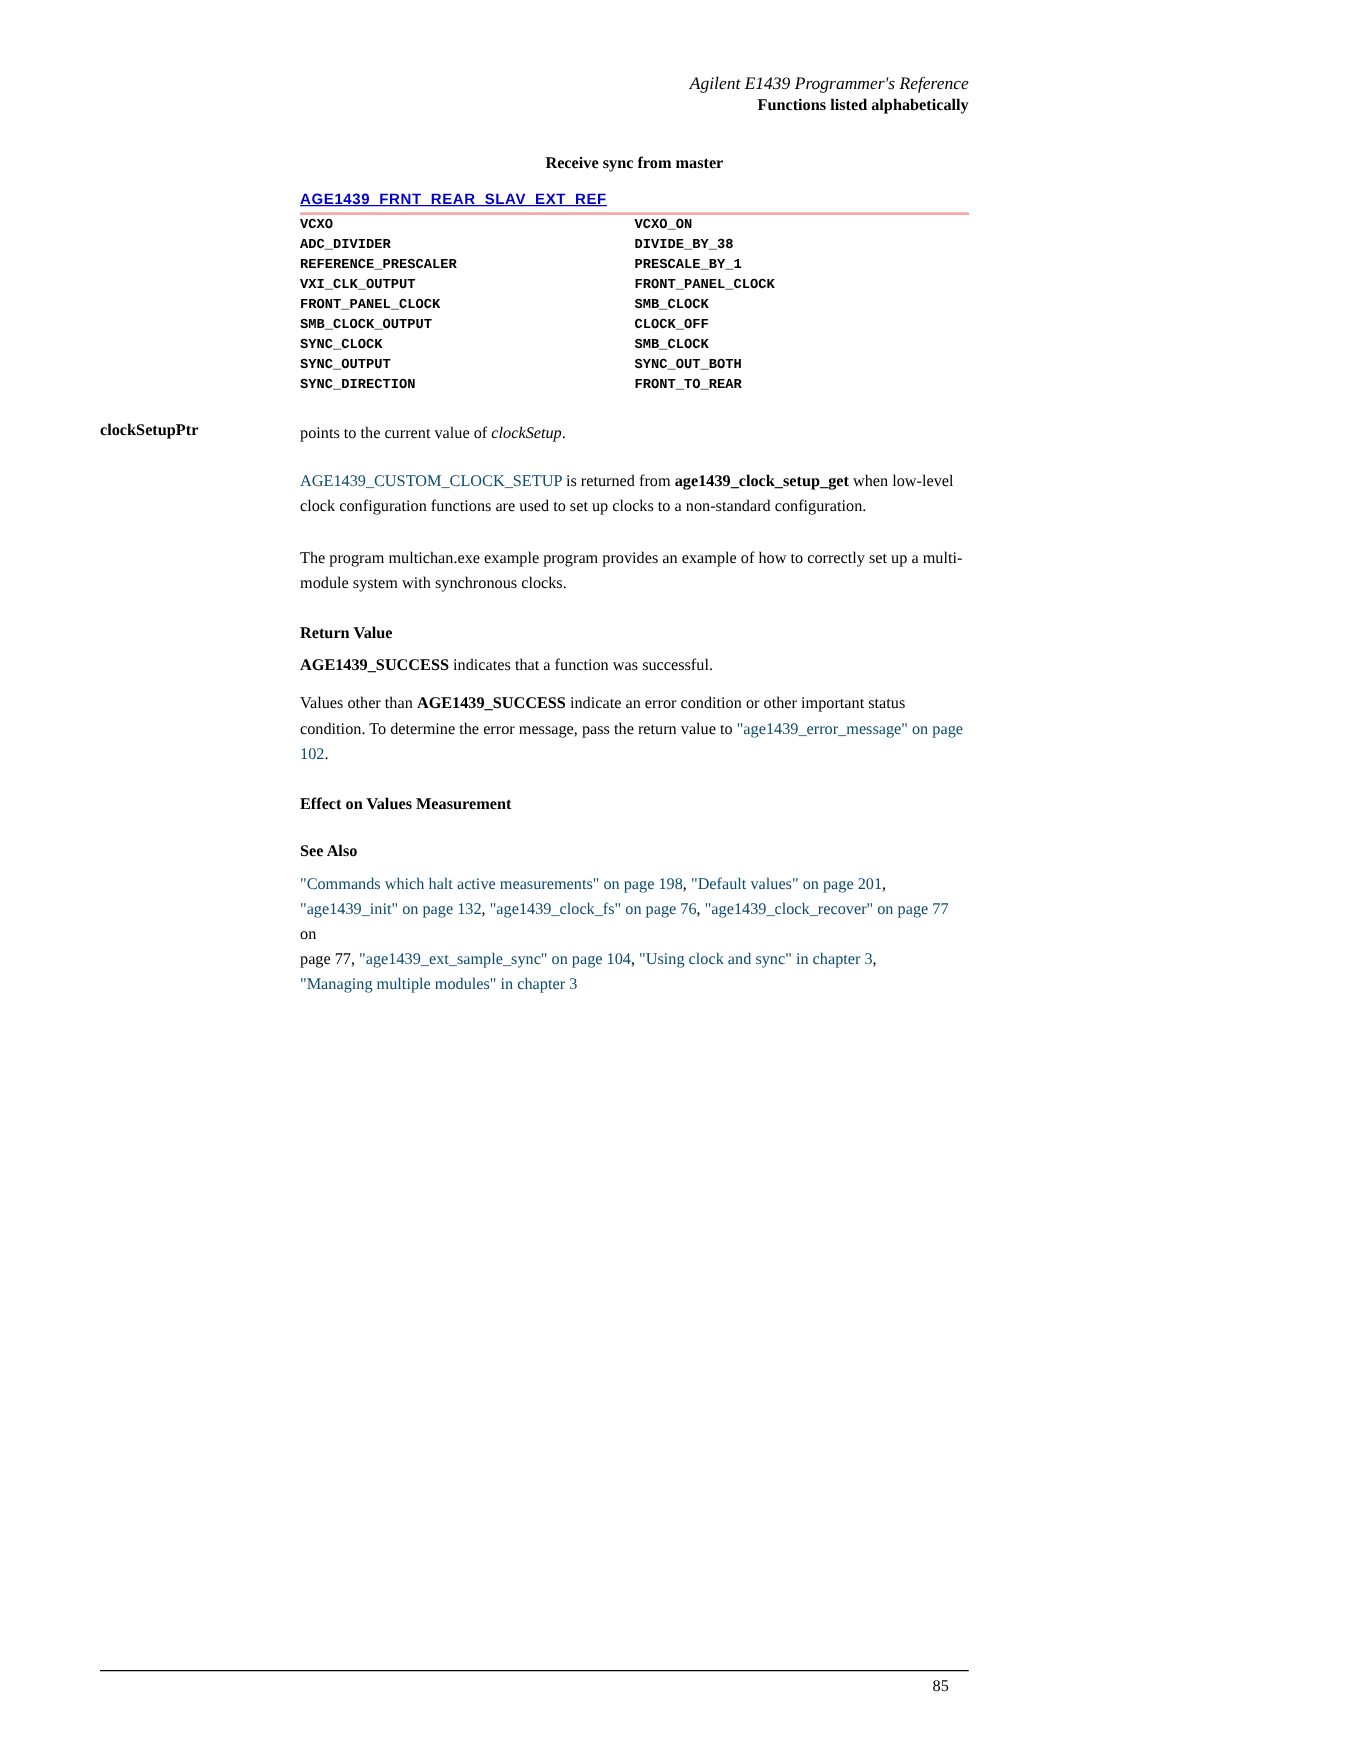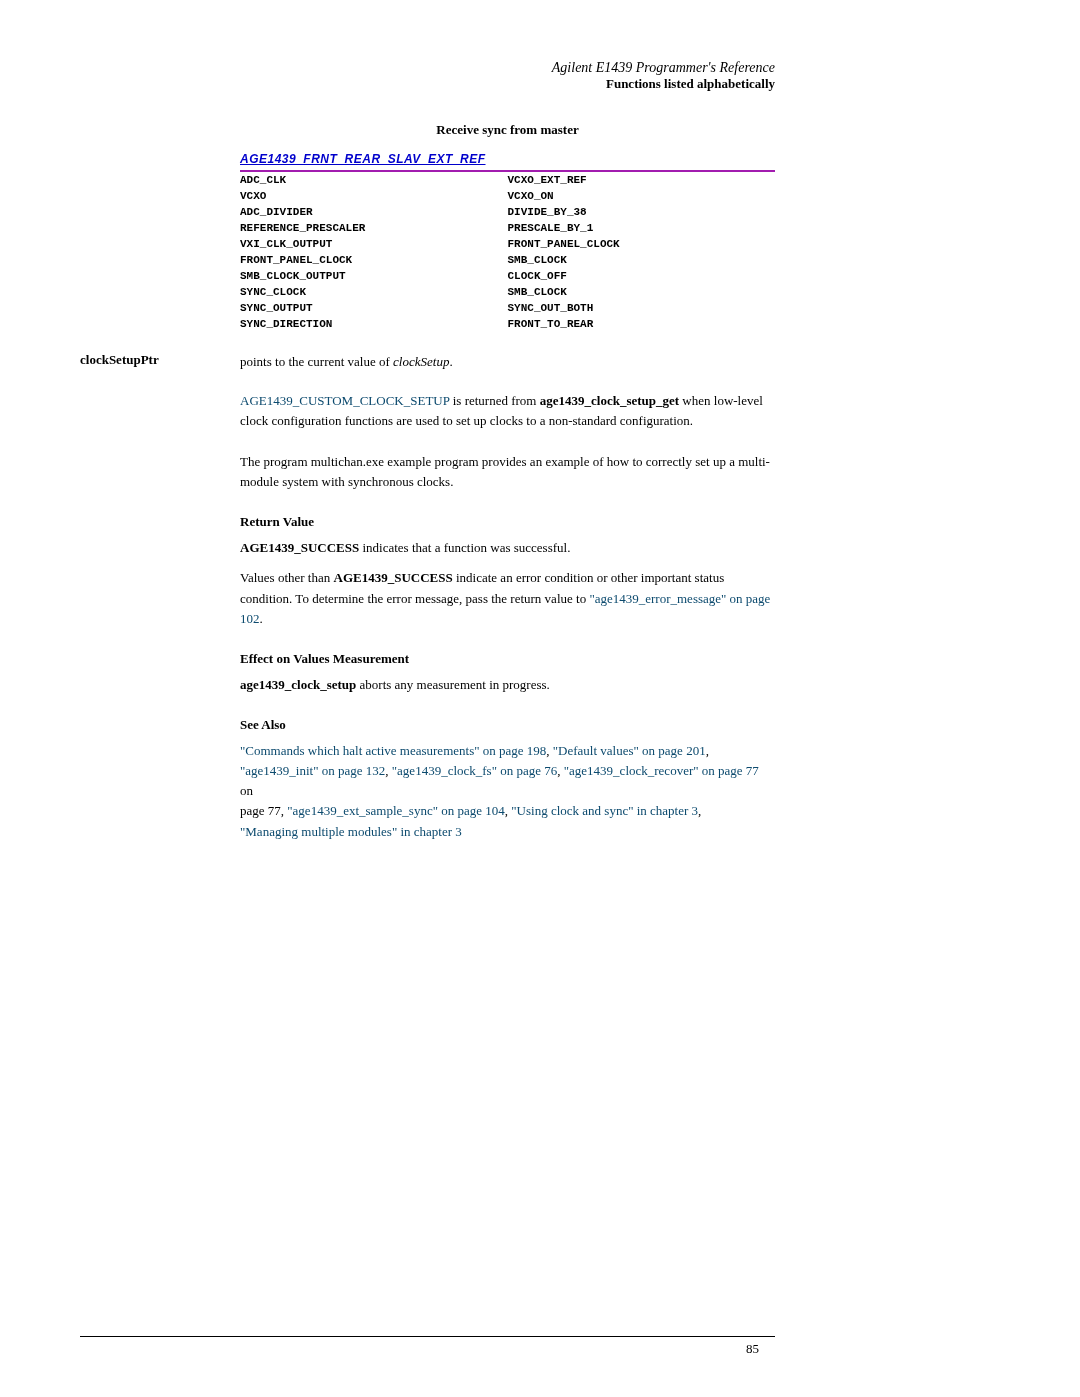--- a/index.html
+++ b/index.html
@@ -61,25 +61,24 @@
       width: 100%;
       border-collapse: collapse;
     }
 
     .ref-table thead tr th {
       font-family: Arial, sans-serif;
       font-size: 12px;
       font-weight: bold;
       color: #0000cc;
       text-decoration: underline;
-      border-bottom: 2px solid #a21caf;
+      border-bottom: 2px solid #fca5a5;
       padding: 4px 8px 4px 0;
       text-align: left;
       letter-spacing: 0.5px;
-      font-style: italic;
     }
 
     .ref-table tbody tr td {
       font-family: "Courier New", Courier, monospace;
       font-size: 11px;
       font-weight: bold;
       padding: 2px 8px 2px 0;
       vertical-align: top;
     }
 
@@ -165,24 +164,20 @@
     <div class="table-container">
       <table class="ref-table">
         <thead>
           <tr>
             <th colspan="2">
               <span>AGE1439_FRNT_REAR_SLAV_EXT_REF</span>
             </th>
           </tr>
         </thead>
         <tbody id="table-body">
-        <tr>
-              <td style="width: 50%;">ADC_CLK</td>
-              <td>VCXO_EXT_REF</td>
-            </tr>
             <tr>
               <td style="width: 50%;">VCXO</td>
               <td>VCXO_ON</td>
             </tr>
             <tr>
               <td style="width: 50%;">ADC_DIVIDER</td>
               <td>DIVIDE_BY_38</td>
             </tr>
             <tr>
               <td style="width: 50%;">REFERENCE_PRESCALER</td>
@@ -238,23 +233,20 @@
       <div class="section-body">
         <strong>AGE1439_SUCCESS</strong><span> indicates that a function was successful.</span>
       </div>
       <div class="section-body" style="margin-top: 10px;">
         <span>Values other than </span><strong>AGE1439_SUCCESS</strong><span> indicate an error condition or other important status condition. To determine the error message, pass the return value to </span><a class="link-blue" href="#">"age1439_error_message" on page 102</a><span>.</span>
       </div>
     </div>
 
     <div class="section-block">
       <div class="section-title">Effect on Values Measurement</div>
-      <div class="section-body">
-        <strong>age1439_clock_setup</strong><span> aborts any measurement in progress.</span>
-      </div>
     </div>
 
     <div class="section-block">
       <div class="section-title">See Also</div>
       <div class="section-body" id="see-also-links" style="line-height: 1.55;"><span style="white-space: pre-wrap;"><a class="link-blue" href="#">"Commands which halt active measurements" on page 198</a>, <a class="link-blue" href="#">"Default values" on page 201</a>,
 <a class="link-blue" href="#">"age1439_init" on page 132</a>, <a class="link-blue" href="#">"age1439_clock_fs" on page 76</a>, <a class="link-blue" href="#">"age1439_clock_recover" on page 77</a> on
 page 77, <a class="link-blue" href="#">"age1439_ext_sample_sync" on page 104</a>, <a class="link-blue" href="#">"Using clock and sync" in chapter 3</a>,
 <a class="link-blue" href="#">"Managing multiple modules" in chapter 3</a></span></div>
     </div>
 

